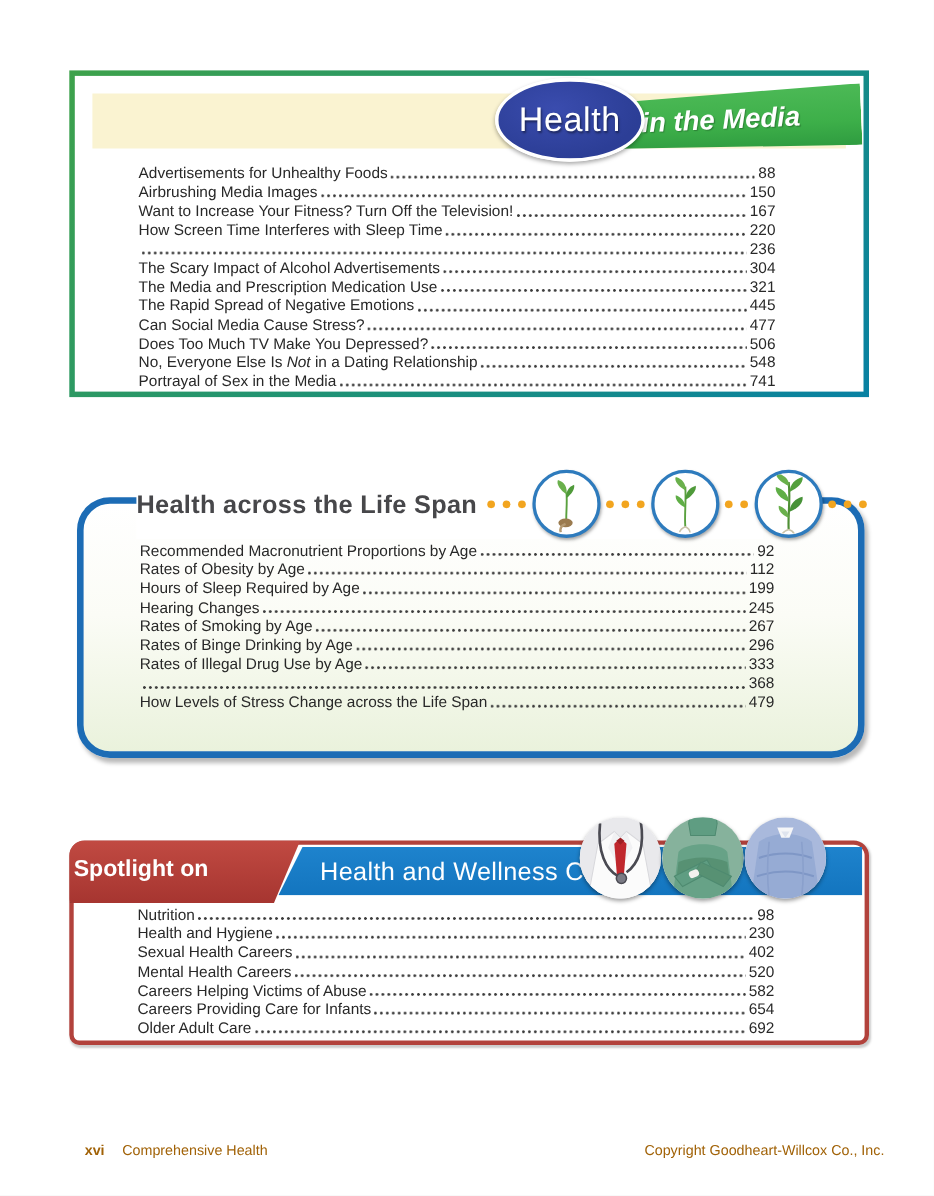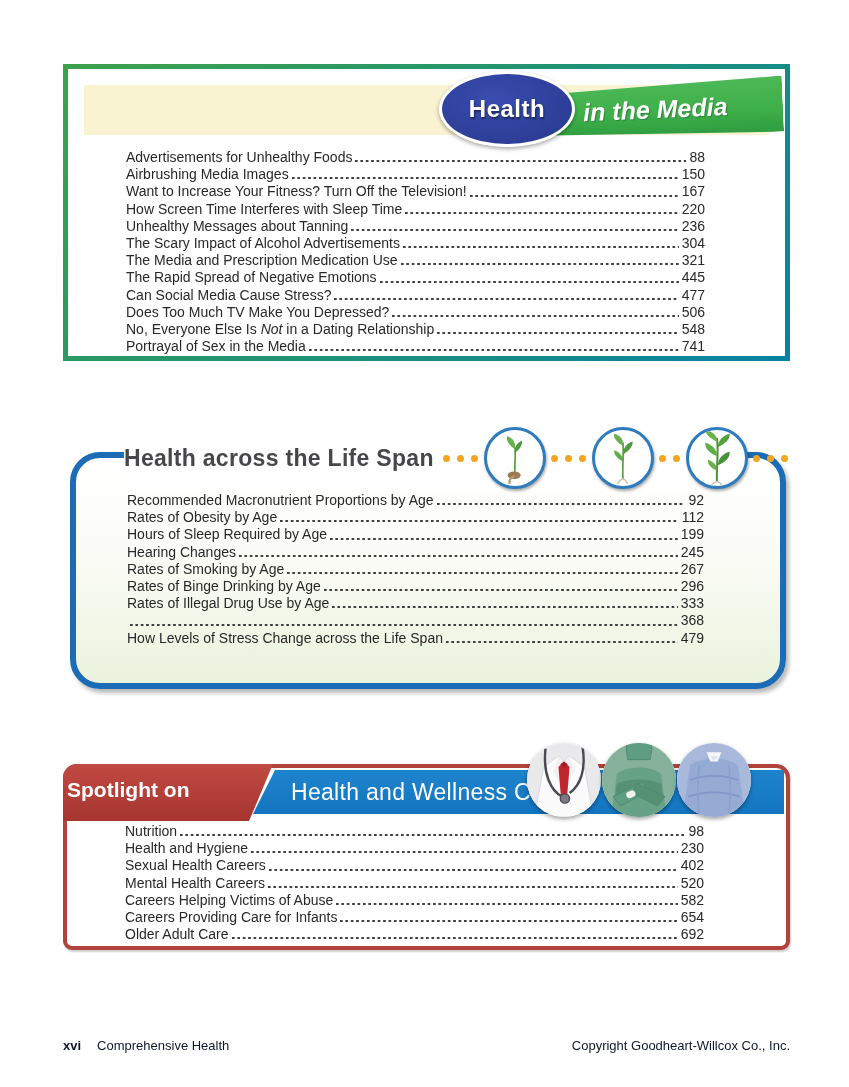--- a/index.html
+++ b/index.html
@@ -22,25 +22,25 @@
     background:linear-gradient(135deg,var(--box1-border-start,#3EA24B) 0%,#1d9178 55%,var(--box1-border-end,#0881A3) 100%);
     padding:5px;}
   .media-inner{position:relative;width:100%;height:100%;background:#fff;}
   .cream-band{position:absolute;left:16px;right:16px;top:16px;height:50px;background:var(--cream,#FAF3D1);}
   .health-logo{position:absolute;top:0;right:0;width:350px;height:90px;}
   .logo-banner{position:absolute;left:100px;top:12px;right:2px;height:56px;
     background:linear-gradient(180deg,#4cb956 0%,var(--banner-green,#3DAF49) 60%,#2f9c40 100%);
     transform:rotate(-2.5deg);clip-path:polygon(0 16%,100% 0,100% 100%,0 88%);
     color:#fff;font-weight:700;font-style:italic;font-size:25px;line-height:56px;padding-left:48px;
     text-shadow:1px 1px 1px rgba(0,0,0,.25);}
-  .logo-oval{position:absolute;left:4px;top:2px;width:136px;height:76px;border-radius:50%;
+  .logo-oval{position:absolute;left:15px;top:2px;width:136px;height:76px;border-radius:50%;
     background:radial-gradient(ellipse at 40% 35%,#3a4cae 0%,var(--oval-blue,#2C3E96) 70%);
     border:3px solid #fff;box-shadow:0 2px 4px rgba(0,0,0,.35);
     display:flex;align-items:center;justify-content:center;
-    color:#fff;font-weight:700;font-size:24px;letter-spacing:.5px;text-shadow:1px 2px 2px rgba(0,0,0,.45);}
+    color:#fff;font-weight:400;font-size:31px;letter-spacing:.5px;text-shadow:1px 2px 2px rgba(0,0,0,.45);}
   .media-toc{left:58px;top:80px;width:579px;}
 
   
   .lifespan-box{position:absolute;left:70px;top:452px;width:716px;height:237px;
     border:6px solid var(--box2-blue,#1C6CB5);border-radius:30px;
     background:linear-gradient(180deg,#ffffff 0%,#fbfcf6 45%,#eaf2dc 100%);
     box-shadow:3px 4px 4px rgba(0,0,0,.28);}
   .ls-header{position:absolute;left:48px;right:86px;top:-32px;height:64px;background:#fff;
     display:flex;align-items:center;font-weight:bold;}
   .ls-title{font-size:23px;color:#47474a;letter-spacing:.3px;white-space:nowrap;margin-right:6px;}
@@ -64,21 +64,21 @@
     color:#fff;font-weight:700;font-size:21px;line-height:52px;padding-left:4px;
     box-shadow:1px 2px 2px rgba(0,0,0,.25);}
   .photo-circle{position:absolute;width:74px;height:74px;border-radius:50%;overflow:hidden;
     box-shadow:0 2px 4px rgba(0,0,0,.4);background:#fff;}
   .photo-1{left:460px;top:-25px;}
   .photo-2{left:535px;top:-25px;}
   .photo-3{left:610px;top:-25px;}
   .careers-toc{left:58px;top:55px;width:579px;}
 
   
-  .footer{position:absolute;left:63px;top:1038px;width:727px;display:flex;align-items:baseline;font-size:13px;color:#0f172a;}
+  .footer{position:absolute;left:77px;top:1038px;width:727px;display:flex;align-items:baseline;font-size:13px;color:#a16207;}
   .folio{font-weight:700;margin-right:16px;}
   .copyright{margin-left:auto;}
 </style>
 </head>
 <body>
 
 <div class="page">
 
   <section class="media-box">
     <div class="media-inner">
@@ -106,21 +106,20 @@
             <span class="toc-label"><span>Want to Increase Your Fitness? Turn Off the Television!</span></span>
             <span class="toc-dots"></span>
             <span class="toc-page">167</span>
           </div>
           <div class="toc-row">
             <span class="toc-label"><span>How Screen Time Interferes with Sleep Time</span></span>
             <span class="toc-dots"></span>
             <span class="toc-page">220</span>
           </div>
           <div class="toc-row">
-            <span class="toc-label"><span>Unhealthy Messages about Tanning</span></span>
             <span class="toc-dots"></span>
             <span class="toc-page">236</span>
           </div>
           <div class="toc-row">
             <span class="toc-label"><span>The Scary Impact of Alcohol Advertisements</span></span>
             <span class="toc-dots"></span>
             <span class="toc-page">304</span>
           </div>
           <div class="toc-row">
             <span class="toc-label"><span>The Media and Prescription Medication Use</span></span>

